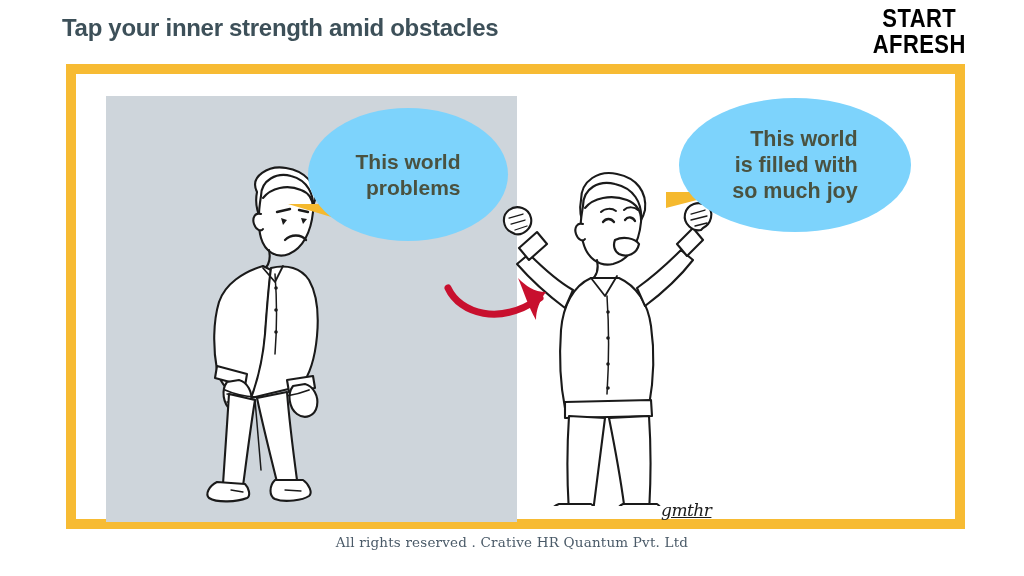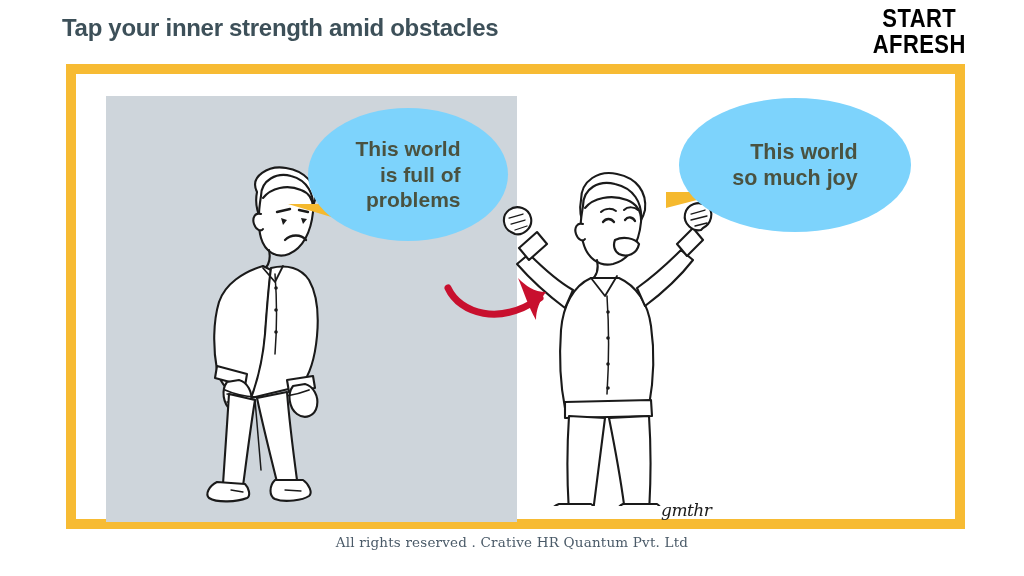--- a/index.html
+++ b/index.html
@@ -136,20 +136,21 @@
   #artist-signature {
     position: absolute;
     left: 585px;
     top: 426px;
     font-family: "DejaVu Serif", serif;
     font-style: italic;
     font-size: 17px;
     color: #1c1c1c;
     z-index: 8;
     letter-spacing: -0.5px;
+    text-decoration: underline;
   }
 
   
   #footer-credit {
     position: absolute;
     left: 0;
     right: 0;
     top: 534px;
     text-align: center;
     font-family: "DejaVu Serif", serif;
@@ -291,28 +292,28 @@
     <path d="M4 16 C16 42 56 54 96 26" fill="none" stroke="#c8102e" stroke-width="7" stroke-linecap="round"></path>
     <path d="M74 6 C82 14 90 20 102 20 C96 28 92 38 92 48 C84 34 80 20 74 6 Z" fill="#c8102e" stroke="none"></path>
   </svg>
 
   <div id="bubble-left-tail" class="bubble-tail"></div>
   <div id="bubble-right-tail" class="bubble-tail"></div>
 
   <div id="bubble-left" class="speech-bubble">
     <div class="bubble-text">
       <div>This world</div>
-      <div>is full of</div>
       <div>problems</div>
     </div>
   </div>
 
   <div id="bubble-right" class="speech-bubble">
     <div class="bubble-text">
       <div>This world</div>
+      <div>is filled with</div>
       <div>so much joy</div>
     </div>
   </div>
 
   <div id="artist-signature">gmthr</div>
 
 </div>
 
 <div id="footer-credit">All rights reserved . Crative HR Quantum Pvt. Ltd</div>
 

